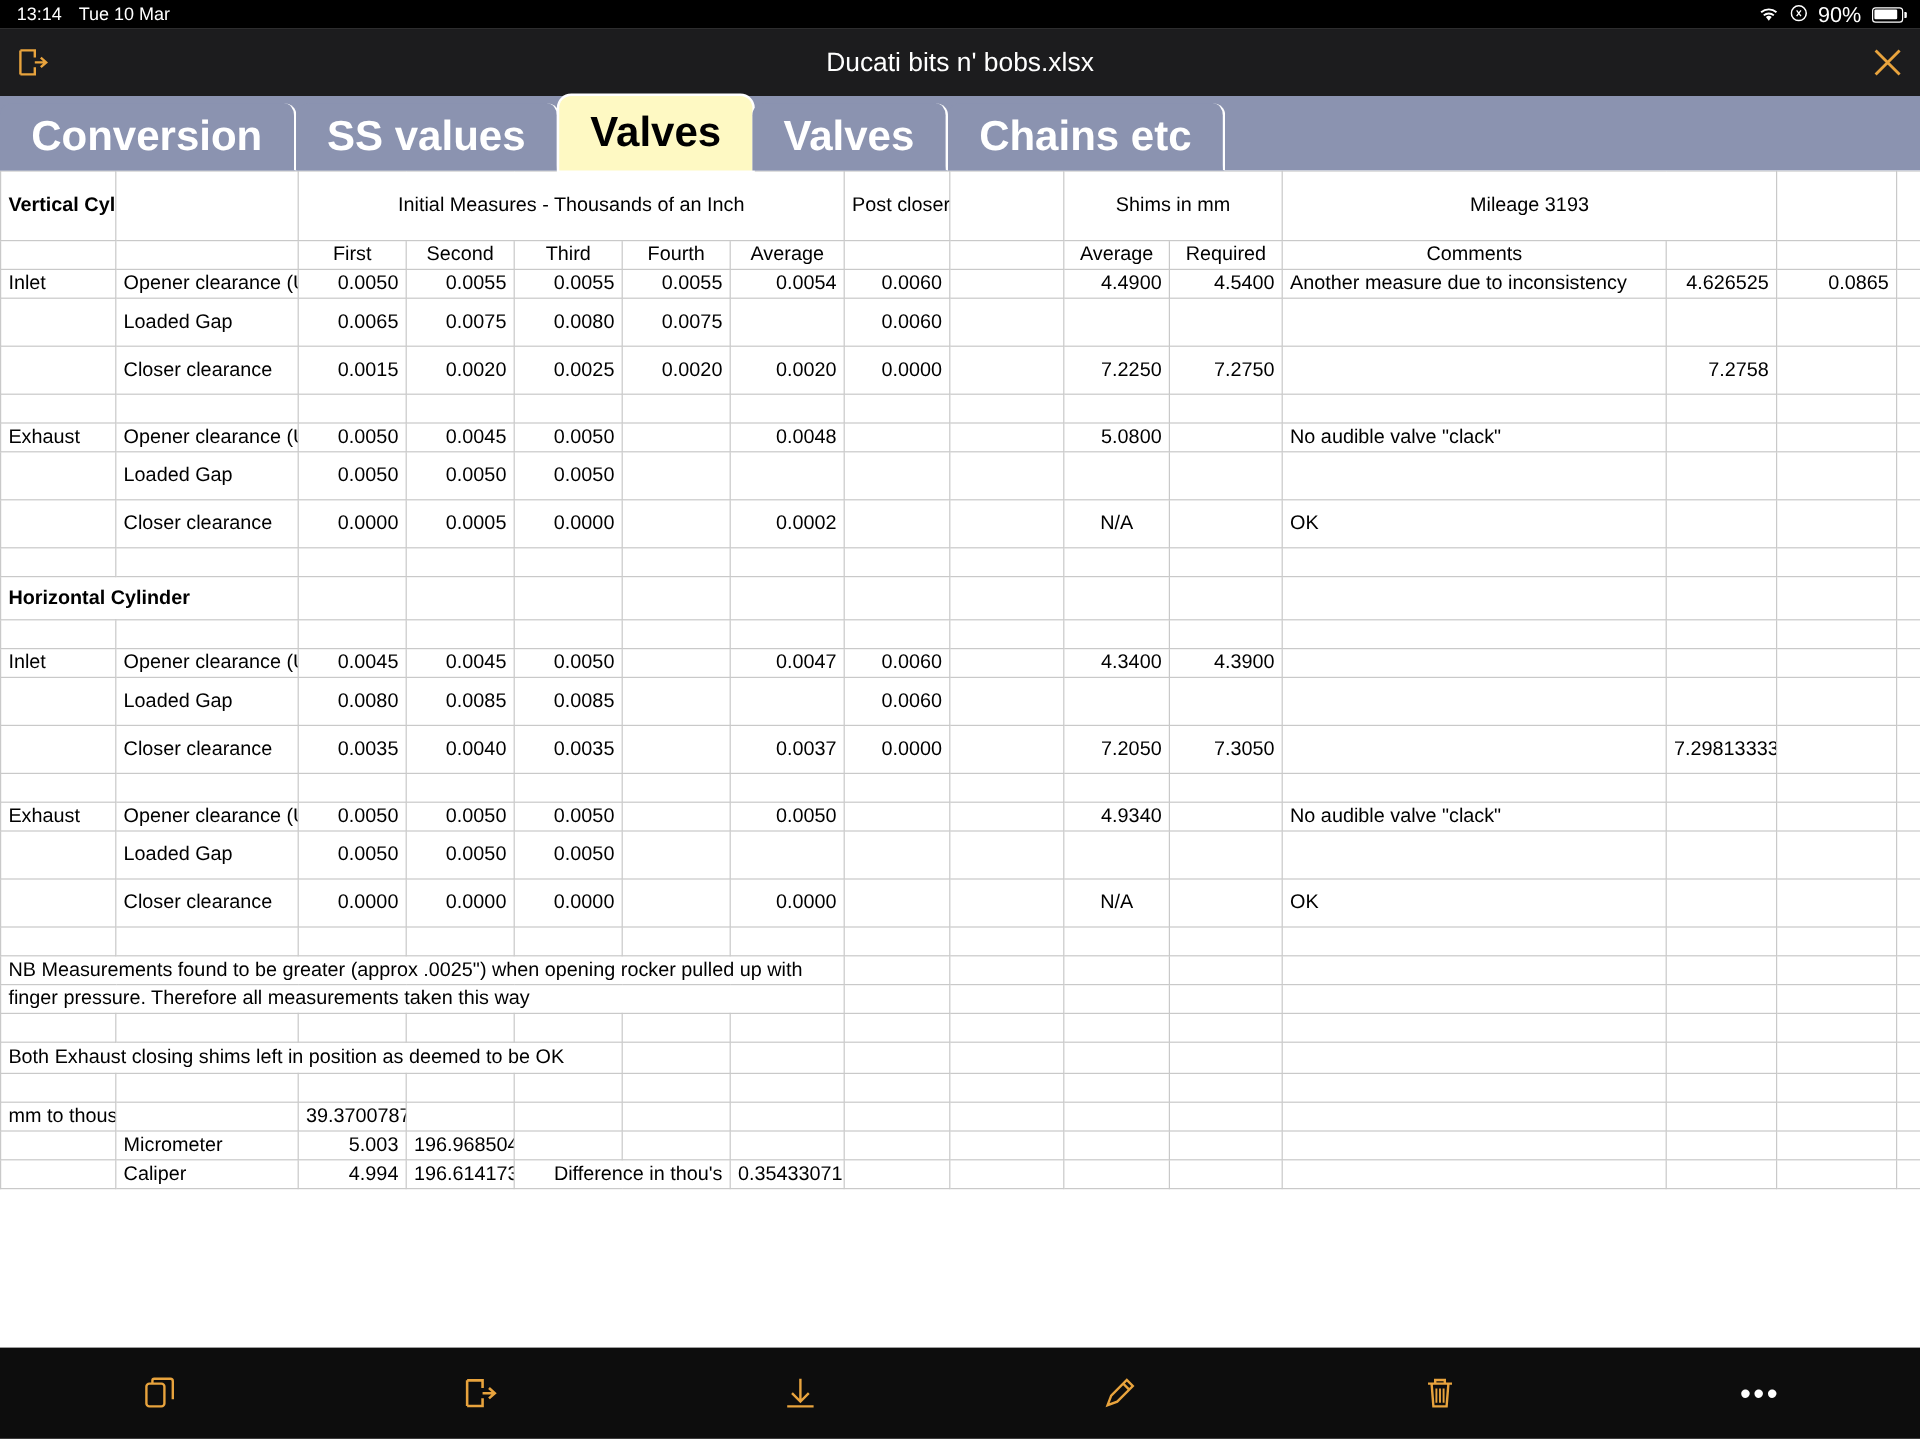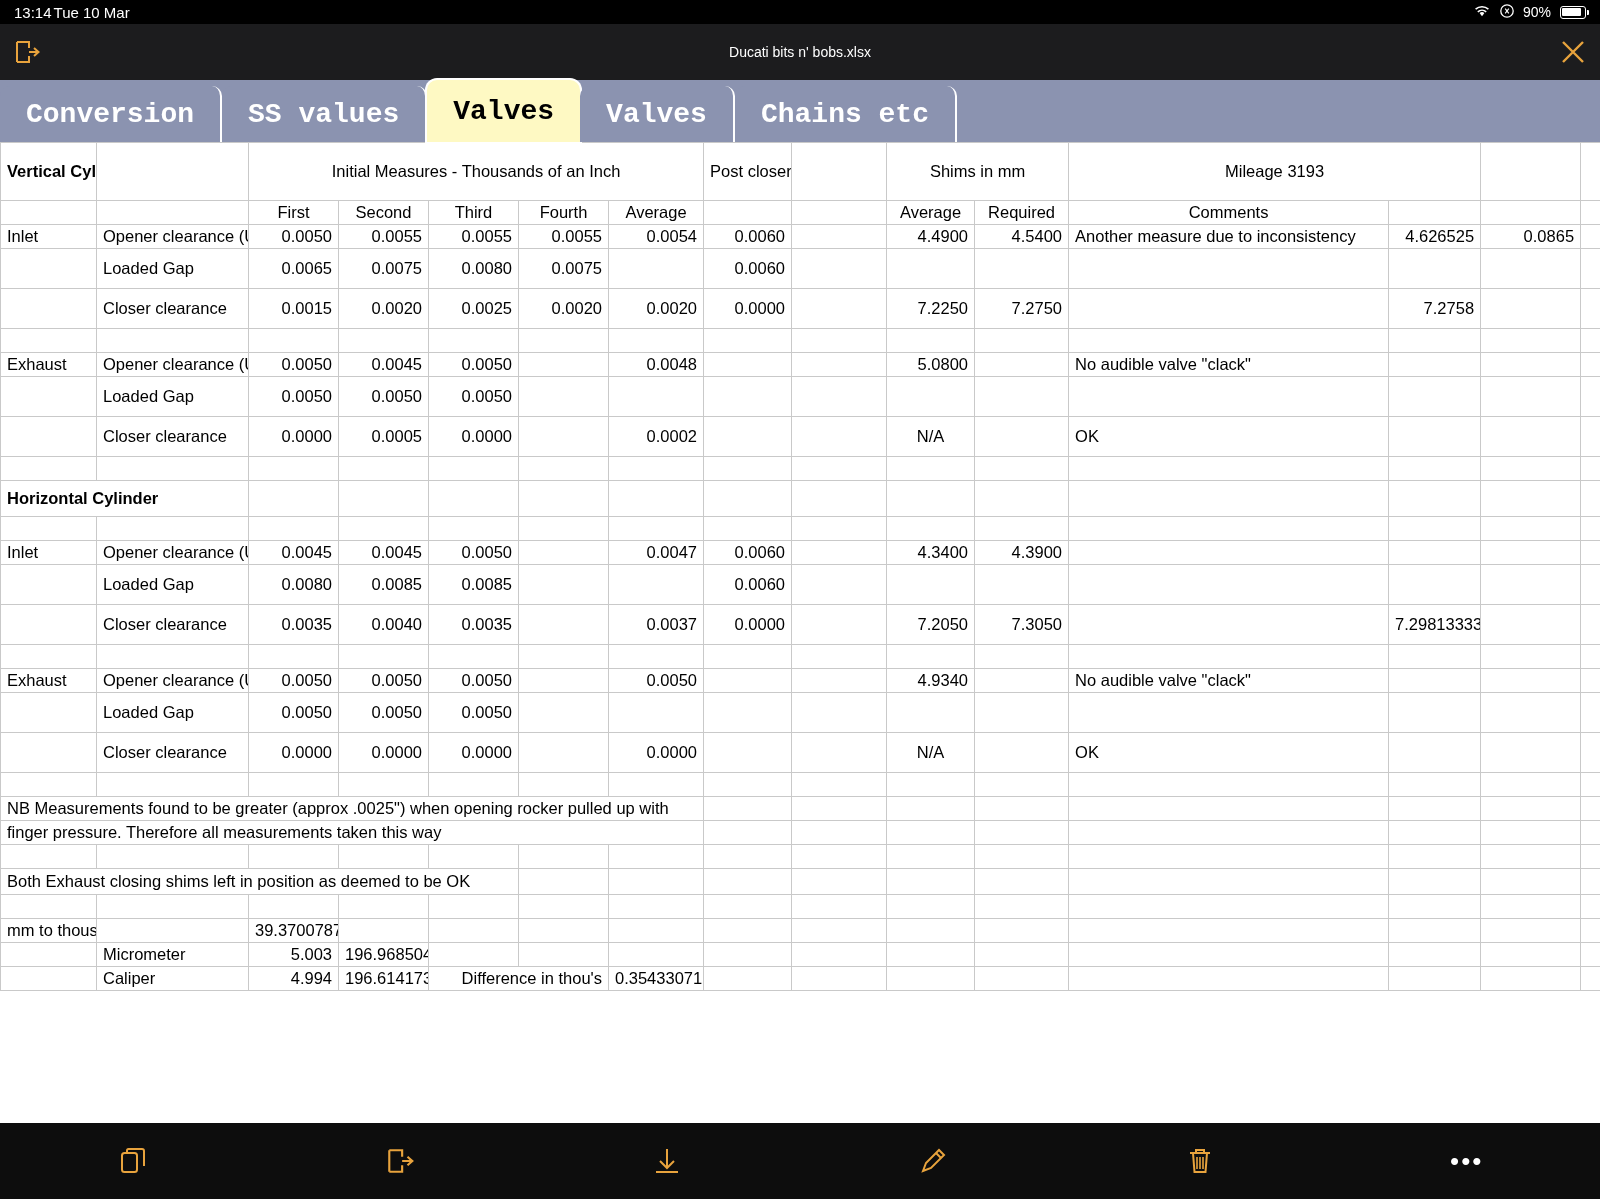--- a/index.html
+++ b/index.html
@@ -13,22 +13,22 @@
   
   .statusbar {
     height: 24px;
     background: #000;
     color: #fff;
     display: flex;
     align-items: center;
     font-size: 15px;
     padding: 0 14px;
   }
-  .statusbar .left { display: flex; gap: 2px; align-items: center; }
-  .statusbar .right { margin-left: auto; display: flex; gap: 9px; align-items: center; font-size: 14px; }
+  .statusbar .left { display: flex; gap: 14px; align-items: center; }
+  .statusbar .right { margin-left: auto; display: flex; gap: 9px; align-items: center; font-size: 18px; }
   .battery {
     display: inline-block;
     width: 26px; height: 13px;
     border: 1.6px solid #fff;
     border-radius: 3px;
     position: relative;
   }
   .battery::after {
     content: "";
     position: absolute; right: -4px; top: 3.5px;
@@ -40,21 +40,21 @@
   .titlebar {
     height: 56px;
     background: #1c1c1e;
     color: #fff;
     display: flex;
     align-items: center;
     position: relative;
   }
   .titlebar .title {
     position: absolute; left: 0; right: 0; text-align: center;
-    font-size: 14px; font-weight: 400; color: #fff;
+    font-size: 22px; font-weight: 400; color: #fff;
     pointer-events: none;
   }
   .icon-btn {
     width: 54px; height: 56px;
     display: flex; align-items: center; justify-content: center;
     cursor: pointer;
   }
   .icon-export svg { display: block; }
 
   
@@ -71,29 +71,28 @@
     position:absolute; left:0; right:0; top:0; height:62px;
     background:#8b93b0;
     z-index:0;
   }
   .tab {
     position: relative;
     z-index: 1;
     height: 56px;
     display: flex; align-items: center; justify-content: center;
     padding: 0 26px;
-    font-size: 28px;
+    font-size: 35px;
     font-weight: bold;
     color: #ffffff;
     background: #8b93b0;
     border-radius: 10px 10px 0 0;
     border-right: 2px solid #ffffff;
     cursor: pointer;
     white-space: nowrap;
-    font-family: Liberation Mono, monospace;
   }
   .tab.active {
     background: #fef9c3;
     color: #000000;
     height: 62px;
     border-right: none;
     box-shadow: 0 0 0 2px #ffffff;
   }
   .tabs-spacer { flex: 1; background: transparent; position: relative; z-index: 1; height: 62px; }
 

